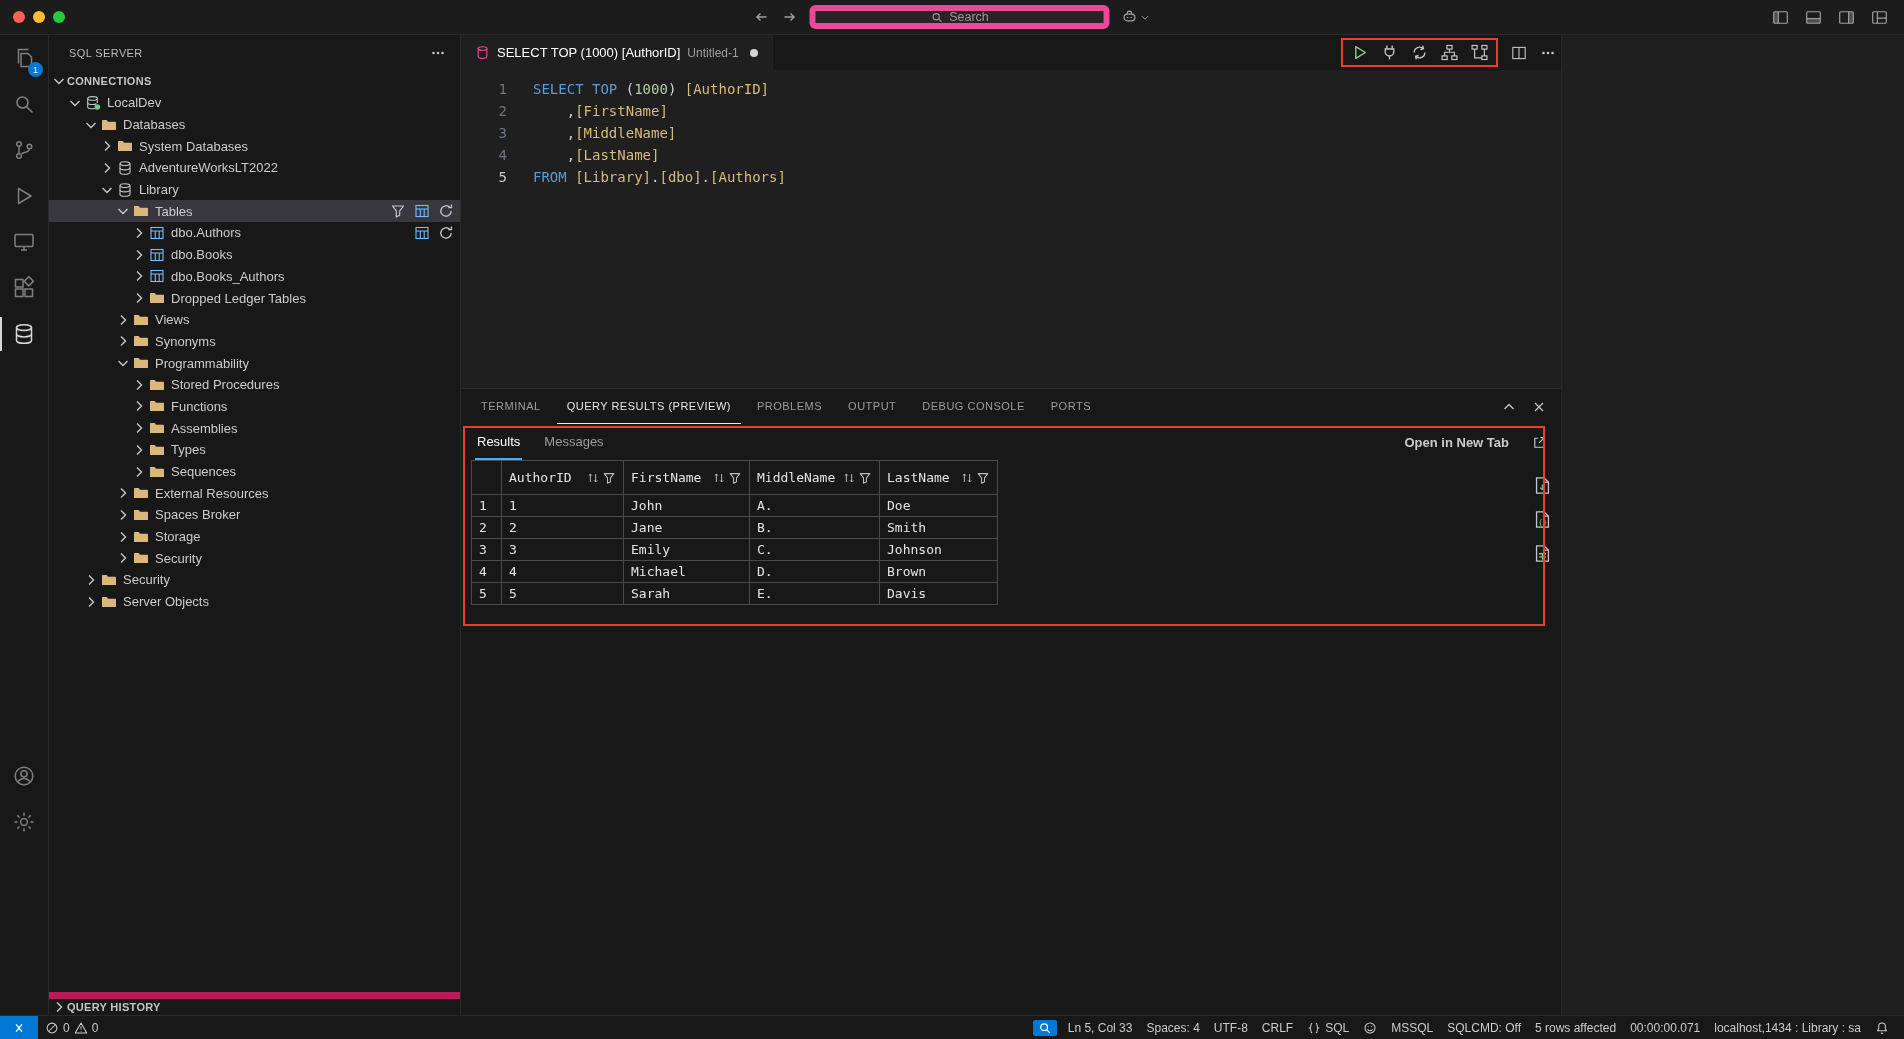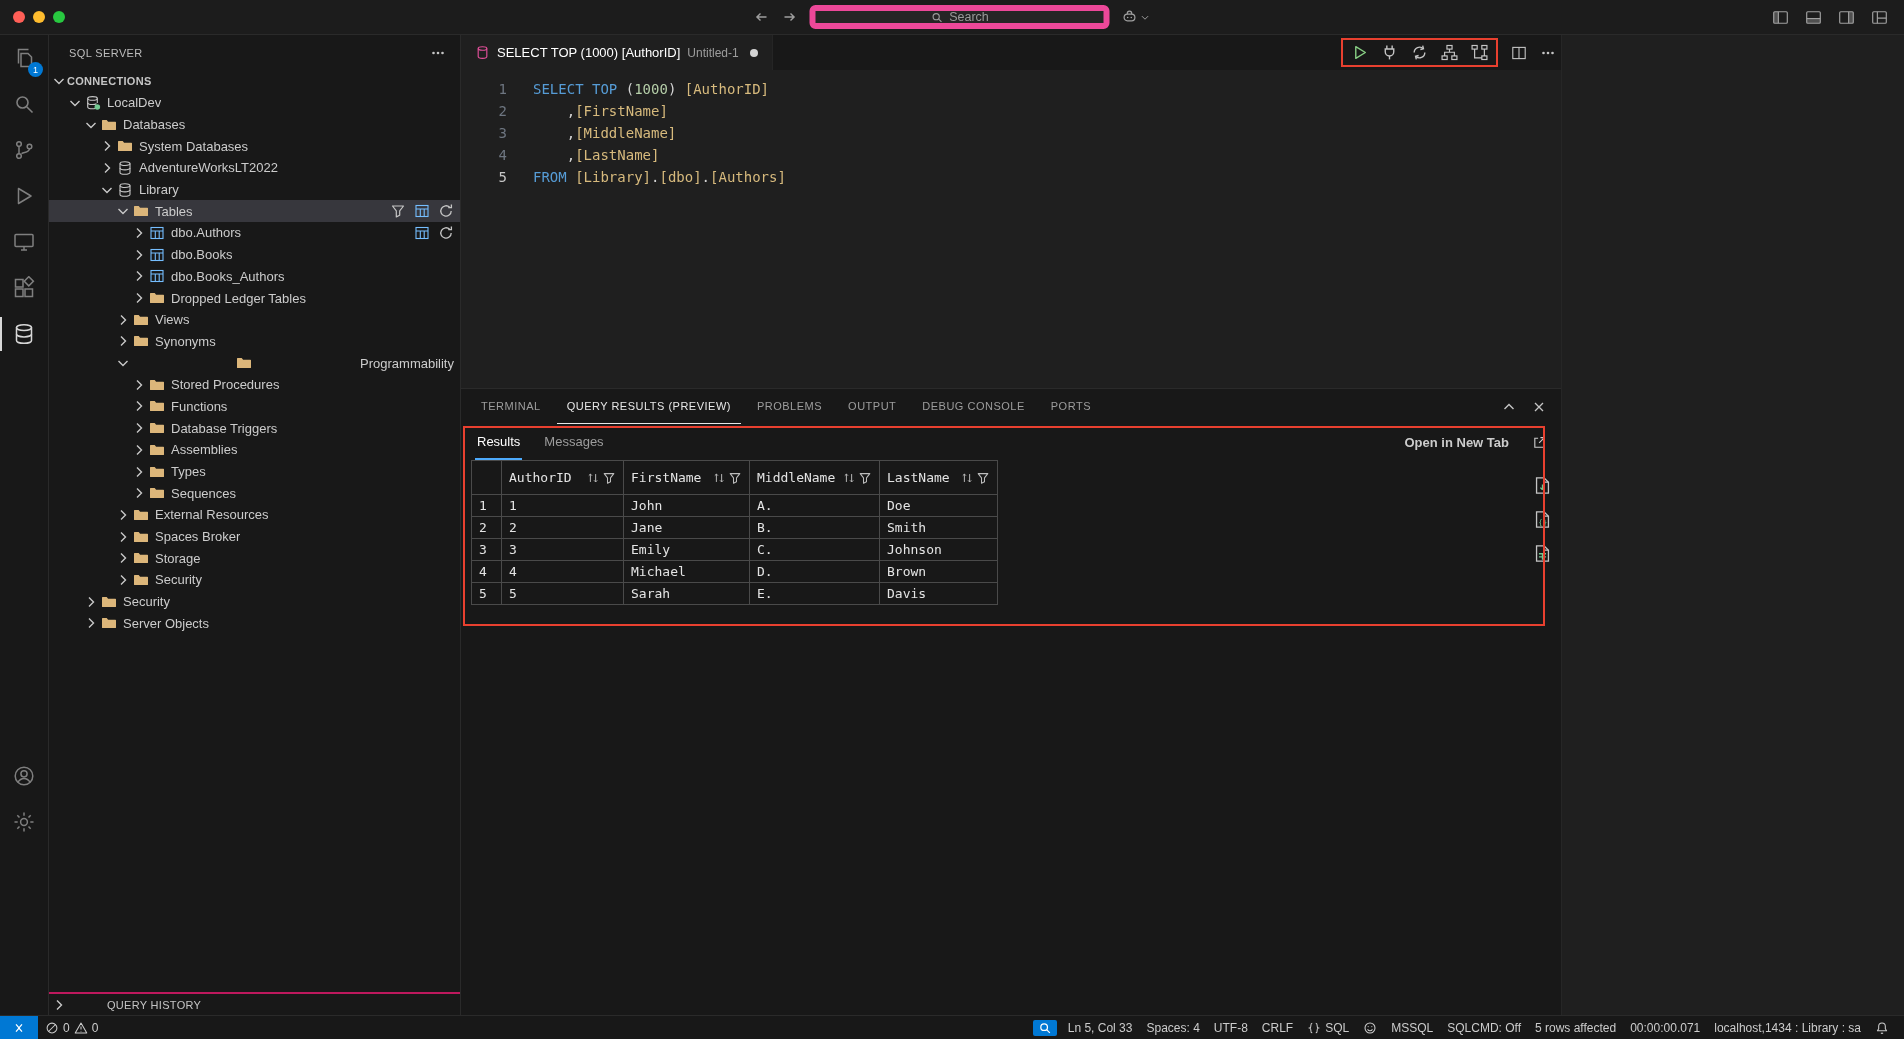--- a/index.html
+++ b/index.html
@@ -42,21 +42,21 @@
 .sidebar-header .tb-ico{margin-left:auto;color:#c5c5c5;cursor:pointer;}
 .tree{flex:1;overflow:hidden;}
 .section-header{height:22px;display:flex;align-items:center;font-weight:700;font-size:11px;color:#c5c5c5;letter-spacing:.3px;padding-left:2px;cursor:pointer;}
 .tree-chev{width:16px;height:16px;color:#c8c8c8;flex:0 0 16px;display:inline-flex;}
 .tree-row{height:21.7px;display:flex;align-items:center;font-size:13px;color:#cccccc;cursor:pointer;padding-right:6px;}
 .tree-row.selected{background:#37373d;}
 .tree-icon{width:16px;height:16px;margin:0 6px 0 2px;flex:0 0 16px;display:inline-flex;}
 .tree-label{white-space:nowrap;overflow:hidden;text-overflow:ellipsis;}
 .tree-actions{margin-left:auto;display:flex;gap:8px;color:#c5c5c5;padding-left:8px;}
 .tree-actions .ta{width:16px;height:16px;cursor:pointer;display:inline-flex;}
-.query-history{flex:0 0 23px;border-top:2px solid #be185d;display:flex;align-items:center;font-weight:400;font-size:11px;color:#c5c5c5;letter-spacing:.3px;padding-left:2px;cursor:pointer;gap:40px;}
+.query-history{flex:0 0 23px;border-top:7px solid #be185d;display:flex;align-items:center;font-weight:700;font-size:11px;color:#c5c5c5;letter-spacing:.3px;padding-left:2px;cursor:pointer;}
 
 
 .editor-group{flex:0 0 1100px;display:flex;flex-direction:column;background:#1f1f1f;min-width:0;}
 .tabbar{flex:0 0 35px;background:#181818;display:flex;position:relative;}
 .tab{display:flex;align-items:center;gap:7px;padding:0 14px;background:#1f1f1f;border-right:1px solid #252525;cursor:pointer;}
 .tab-ico{width:15px;height:15px;display:inline-flex;}
 .tab-title{color:#fff;font-size:13px;white-space:nowrap;}
 .tab-secondary{color:#9d9d9d;font-size:12px;white-space:nowrap;}
 .dot{width:8px;height:8px;border-radius:50%;background:#d4d4d4;margin-left:4px;}
 .editor-actions{position:absolute;right:5px;top:0;height:35px;display:flex;align-items:center;gap:13px;color:#c5c5c5;}
@@ -490,21 +490,21 @@
                   <path d="M6 3.5L10.5 8 6 12.5"></path>
                 </svg>
               </span>
               <span class="tree-icon">
                 <svg viewBox="0 0 16 16">
                   <path d="M1 3.6c0-.3.2-.6.6-.6h4.1l1.4 1.7h7.3c.3 0 .6.3.6.6v7.1c0 .3-.3.6-.6.6H1.6c-.4 0-.6-.3-.6-.6z" fill="#dcb67a"></path>
                 </svg>
               </span>
               <span class="tree-label">Synonyms</span>
             </div>
-            <div class="tree-row" style="padding-left: 66px; justify-content: space-between;">
+            <div class="tree-row" style="padding-left: 66px;">
               <span class="tree-chev">
                 <svg viewBox="0 0 16 16" fill="none" stroke="currentColor" stroke-width="1.4">
                   <path d="M3.5 6L8 10.5 12.5 6"></path>
                 </svg>
               </span>
               <span class="tree-icon">
                 <svg viewBox="0 0 16 16">
                   <path d="M1 3.6c0-.3.2-.6.6-.6h4.1l1.4 1.7h7.3c.3 0 .6.3.6.6v7.1c0 .3-.3.6-.6.6H1.6c-.4 0-.6-.3-.6-.6z" fill="#dcb67a"></path>
                 </svg>
               </span>
@@ -528,33 +528,20 @@
                 <svg viewBox="0 0 16 16" fill="none" stroke="currentColor" stroke-width="1.4">
                   <path d="M6 3.5L10.5 8 6 12.5"></path>
                 </svg>
               </span>
               <span class="tree-icon">
                 <svg viewBox="0 0 16 16">
                   <path d="M1 3.6c0-.3.2-.6.6-.6h4.1l1.4 1.7h7.3c.3 0 .6.3.6.6v7.1c0 .3-.3.6-.6.6H1.6c-.4 0-.6-.3-.6-.6z" fill="#dcb67a"></path>
                 </svg>
               </span>
               <span class="tree-label">Functions</span>
-            </div>
-            <div class="tree-row" style="padding-left: 82px;">
-              <span class="tree-chev">
-                <svg viewBox="0 0 16 16" fill="none" stroke="currentColor" stroke-width="1.4">
-                  <path d="M6 3.5L10.5 8 6 12.5"></path>
-                </svg>
-              </span>
-              <span class="tree-icon">
-                <svg viewBox="0 0 16 16">
-                  <path d="M1 3.6c0-.3.2-.6.6-.6h4.1l1.4 1.7h7.3c.3 0 .6.3.6.6v7.1c0 .3-.3.6-.6.6H1.6c-.4 0-.6-.3-.6-.6z" fill="#dcb67a"></path>
-                </svg>
-              </span>
-              <span class="tree-label">Database Triggers</span>
             </div>
             <div class="tree-row" style="padding-left: 82px;">
               <span class="tree-chev">
                 <svg viewBox="0 0 16 16" fill="none" stroke="currentColor" stroke-width="1.4">
                   <path d="M6 3.5L10.5 8 6 12.5"></path>
                 </svg>
               </span>
               <span class="tree-icon">
                 <svg viewBox="0 0 16 16">
                   <path d="M1 3.6c0-.3.2-.6.6-.6h4.1l1.4 1.7h7.3c.3 0 .6.3.6.6v7.1c0 .3-.3.6-.6.6H1.6c-.4 0-.6-.3-.6-.6z" fill="#dcb67a"></path>

